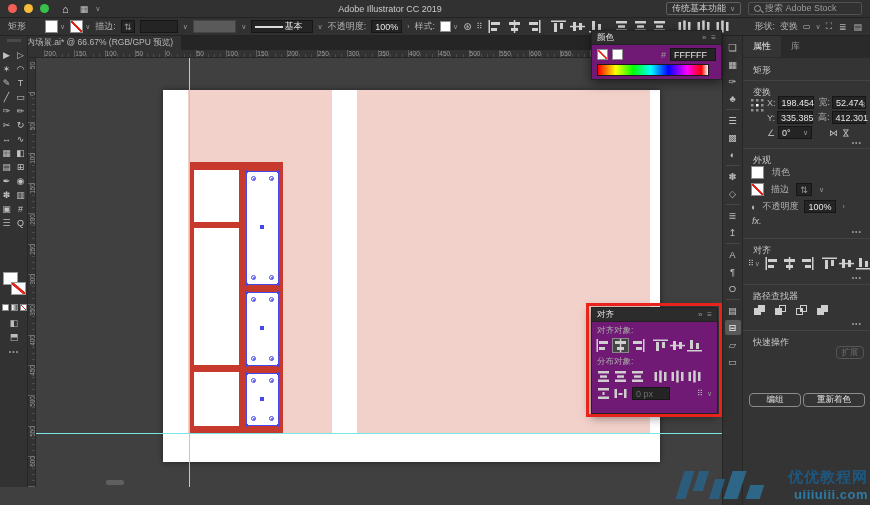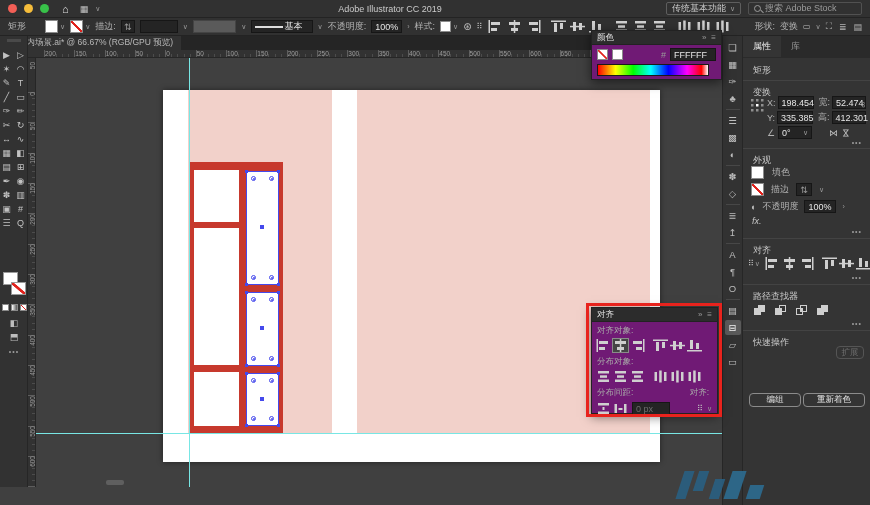--- a/index.html
+++ b/index.html
@@ -504,24 +504,20 @@
           </svg>
         </div>
         <div class="alnbtn">
           <svg width="15" height="13" viewBox="0 0 15 13">
             <rect x="1.5" y="2" width="2.5" height="9" fill="#cfcfcf"></rect>
             <rect x="6.2" y="0.5" width="2.5" height="12" fill="#cfcfcf"></rect>
             <rect x="11" y="2" width="2.5" height="9" fill="#cfcfcf"></rect>
           </svg>
         </div>
       </div>
-    <div class="row">
-      <span class="sec-lbl">分布间距:</span>
-      <span class="sec-lbl" style="margin-left:auto;margin-right:8px">对齐:</span>
-    </div>
     <div class="aln-row" style="margin-top:2px">
       <span id="ap-spacing-row" class="row">
           <div class="alnbtn">
             <svg width="15" height="13" viewBox="0 0 15 13">
               <rect x="2" y="1" width="11" height="2.5" fill="#cfcfcf"></rect>
               <rect x="2" y="9.5" width="11" height="2.5" fill="#cfcfcf"></rect>
               <rect x="6.5" y="5" width="2" height="3" fill="#cfcfcf"></rect>
             </svg>
           </div>
           <div class="alnbtn">
@@ -721,15 +717,19 @@
     <div class="btn" style="position:absolute;left:60px;top:313px;width:62px;height:14px">重新着色</div>
   </div>
 
 
   <div id="watermark">
     <div class="wm-bar" style="left:4px;top:4px;width:10px;height:28px"></div>
     <div class="wm-bar" style="left:20px;top:4px;width:10px;height:20px"></div>
     <div class="wm-bar" style="left:36px;top:12px;width:10px;height:20px"></div>
     <div class="wm-bar" style="left:52px;top:4px;width:14px;height:28px;background:#2d6a8e"></div>
     <div class="wm-bar" style="left:72px;top:18px;width:14px;height:14px;background:#2d6a8e"></div>
+    <div id="wm-texts">
+      <div id="wm-cn">优优教程网</div>
+      <div id="wm-en">uiiiuiii.com</div>
+    </div>
   </div>
 
 </div>
 
 </body></html>

